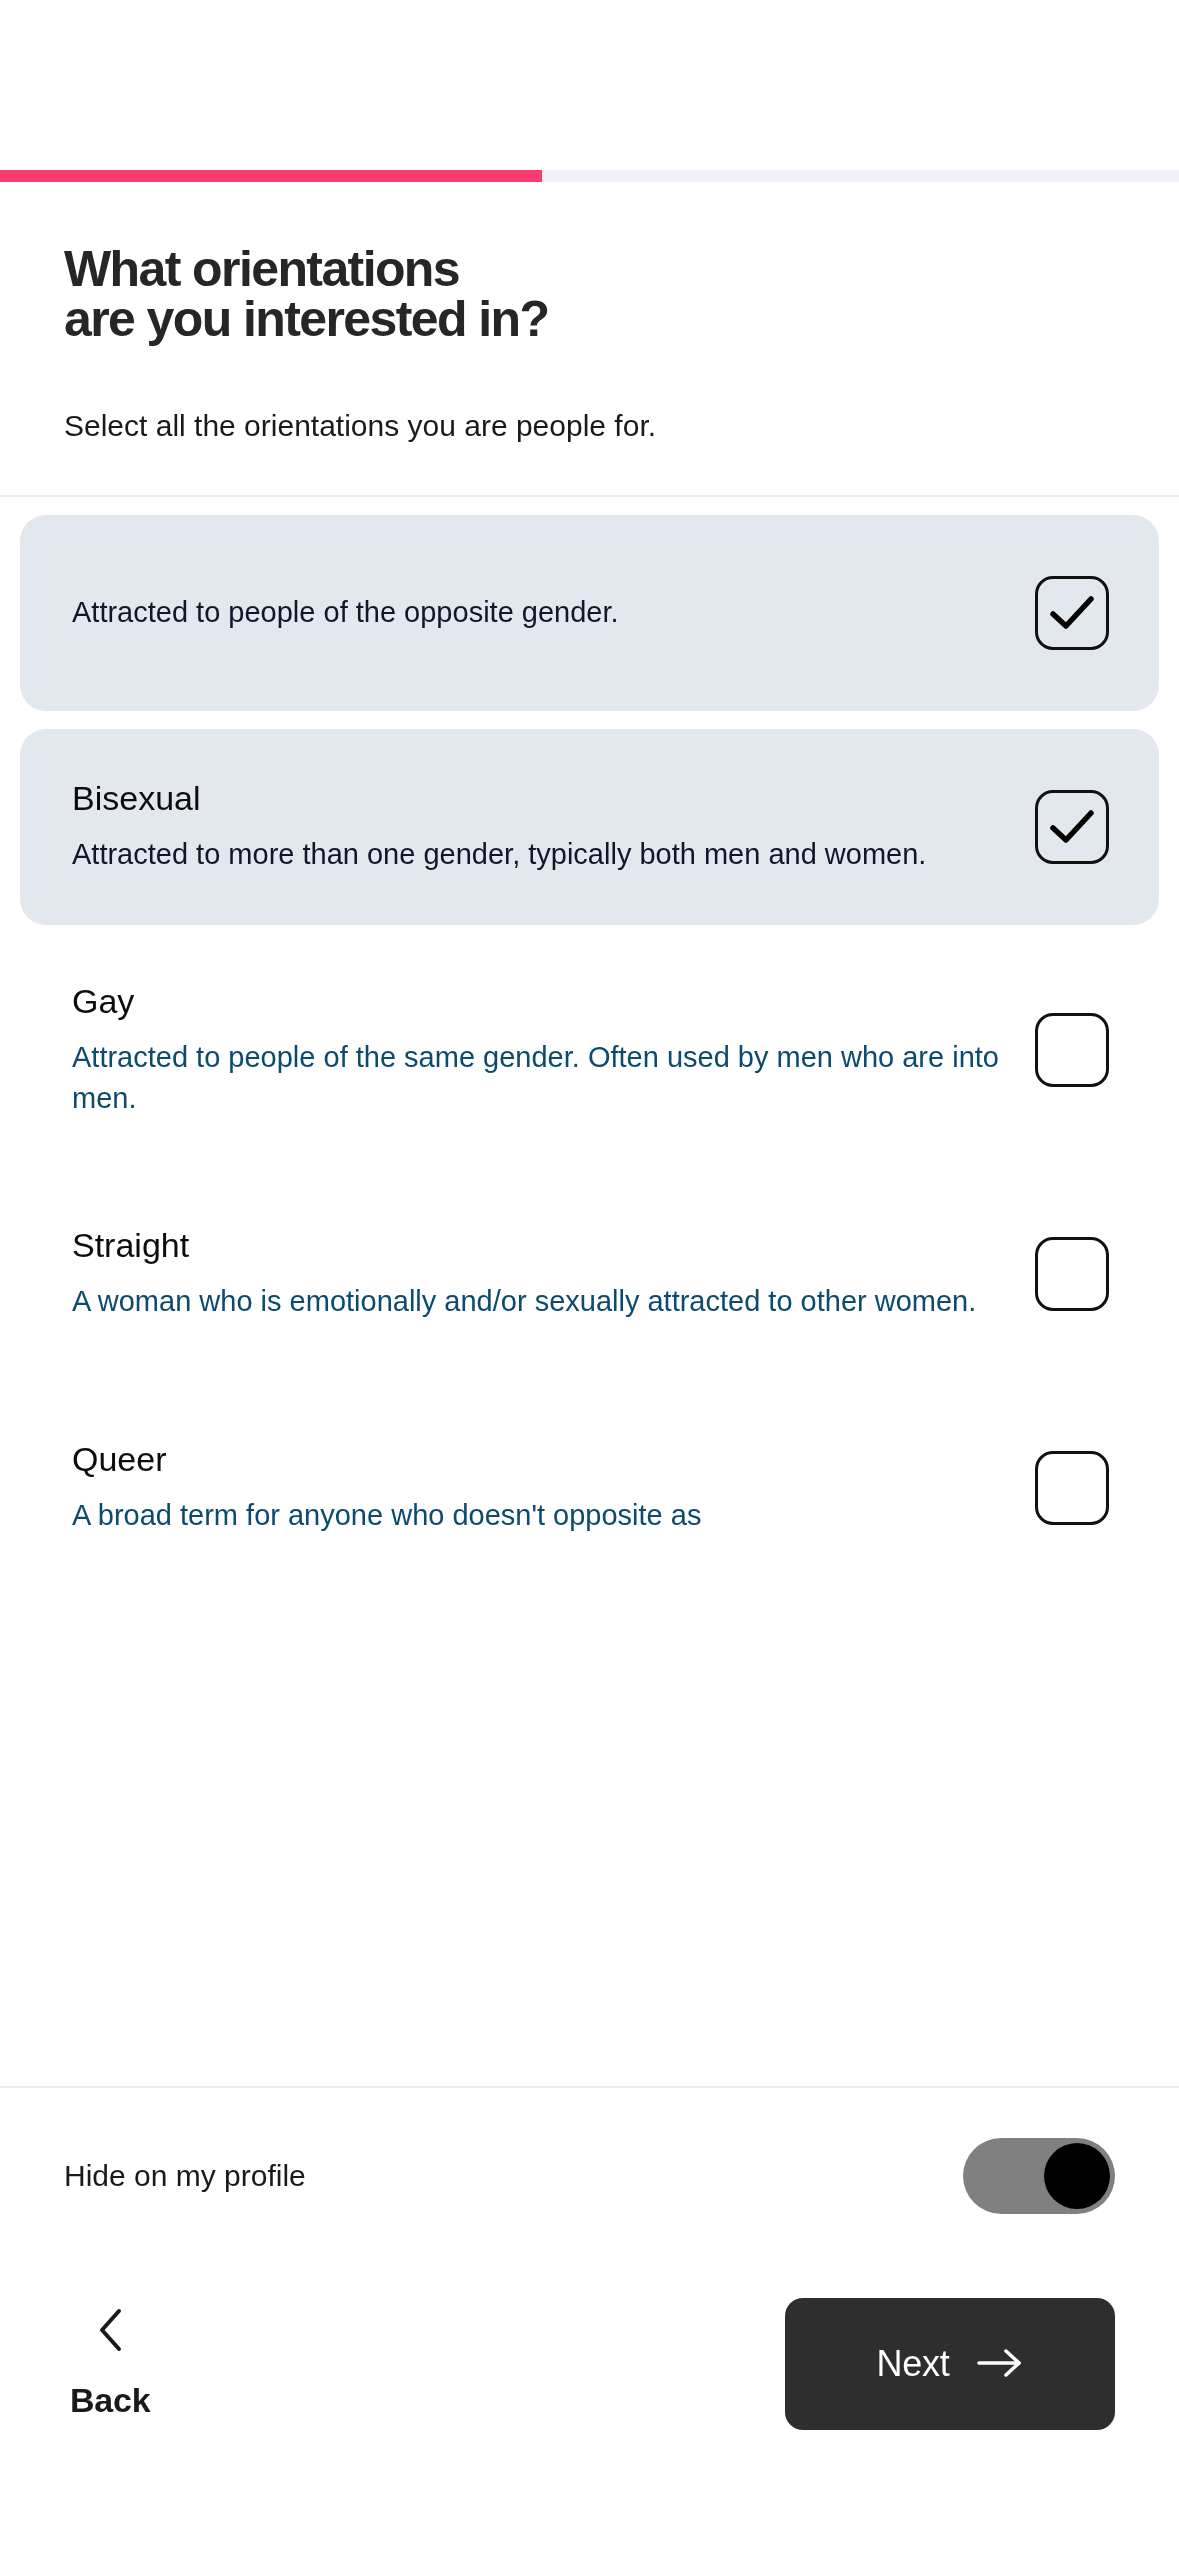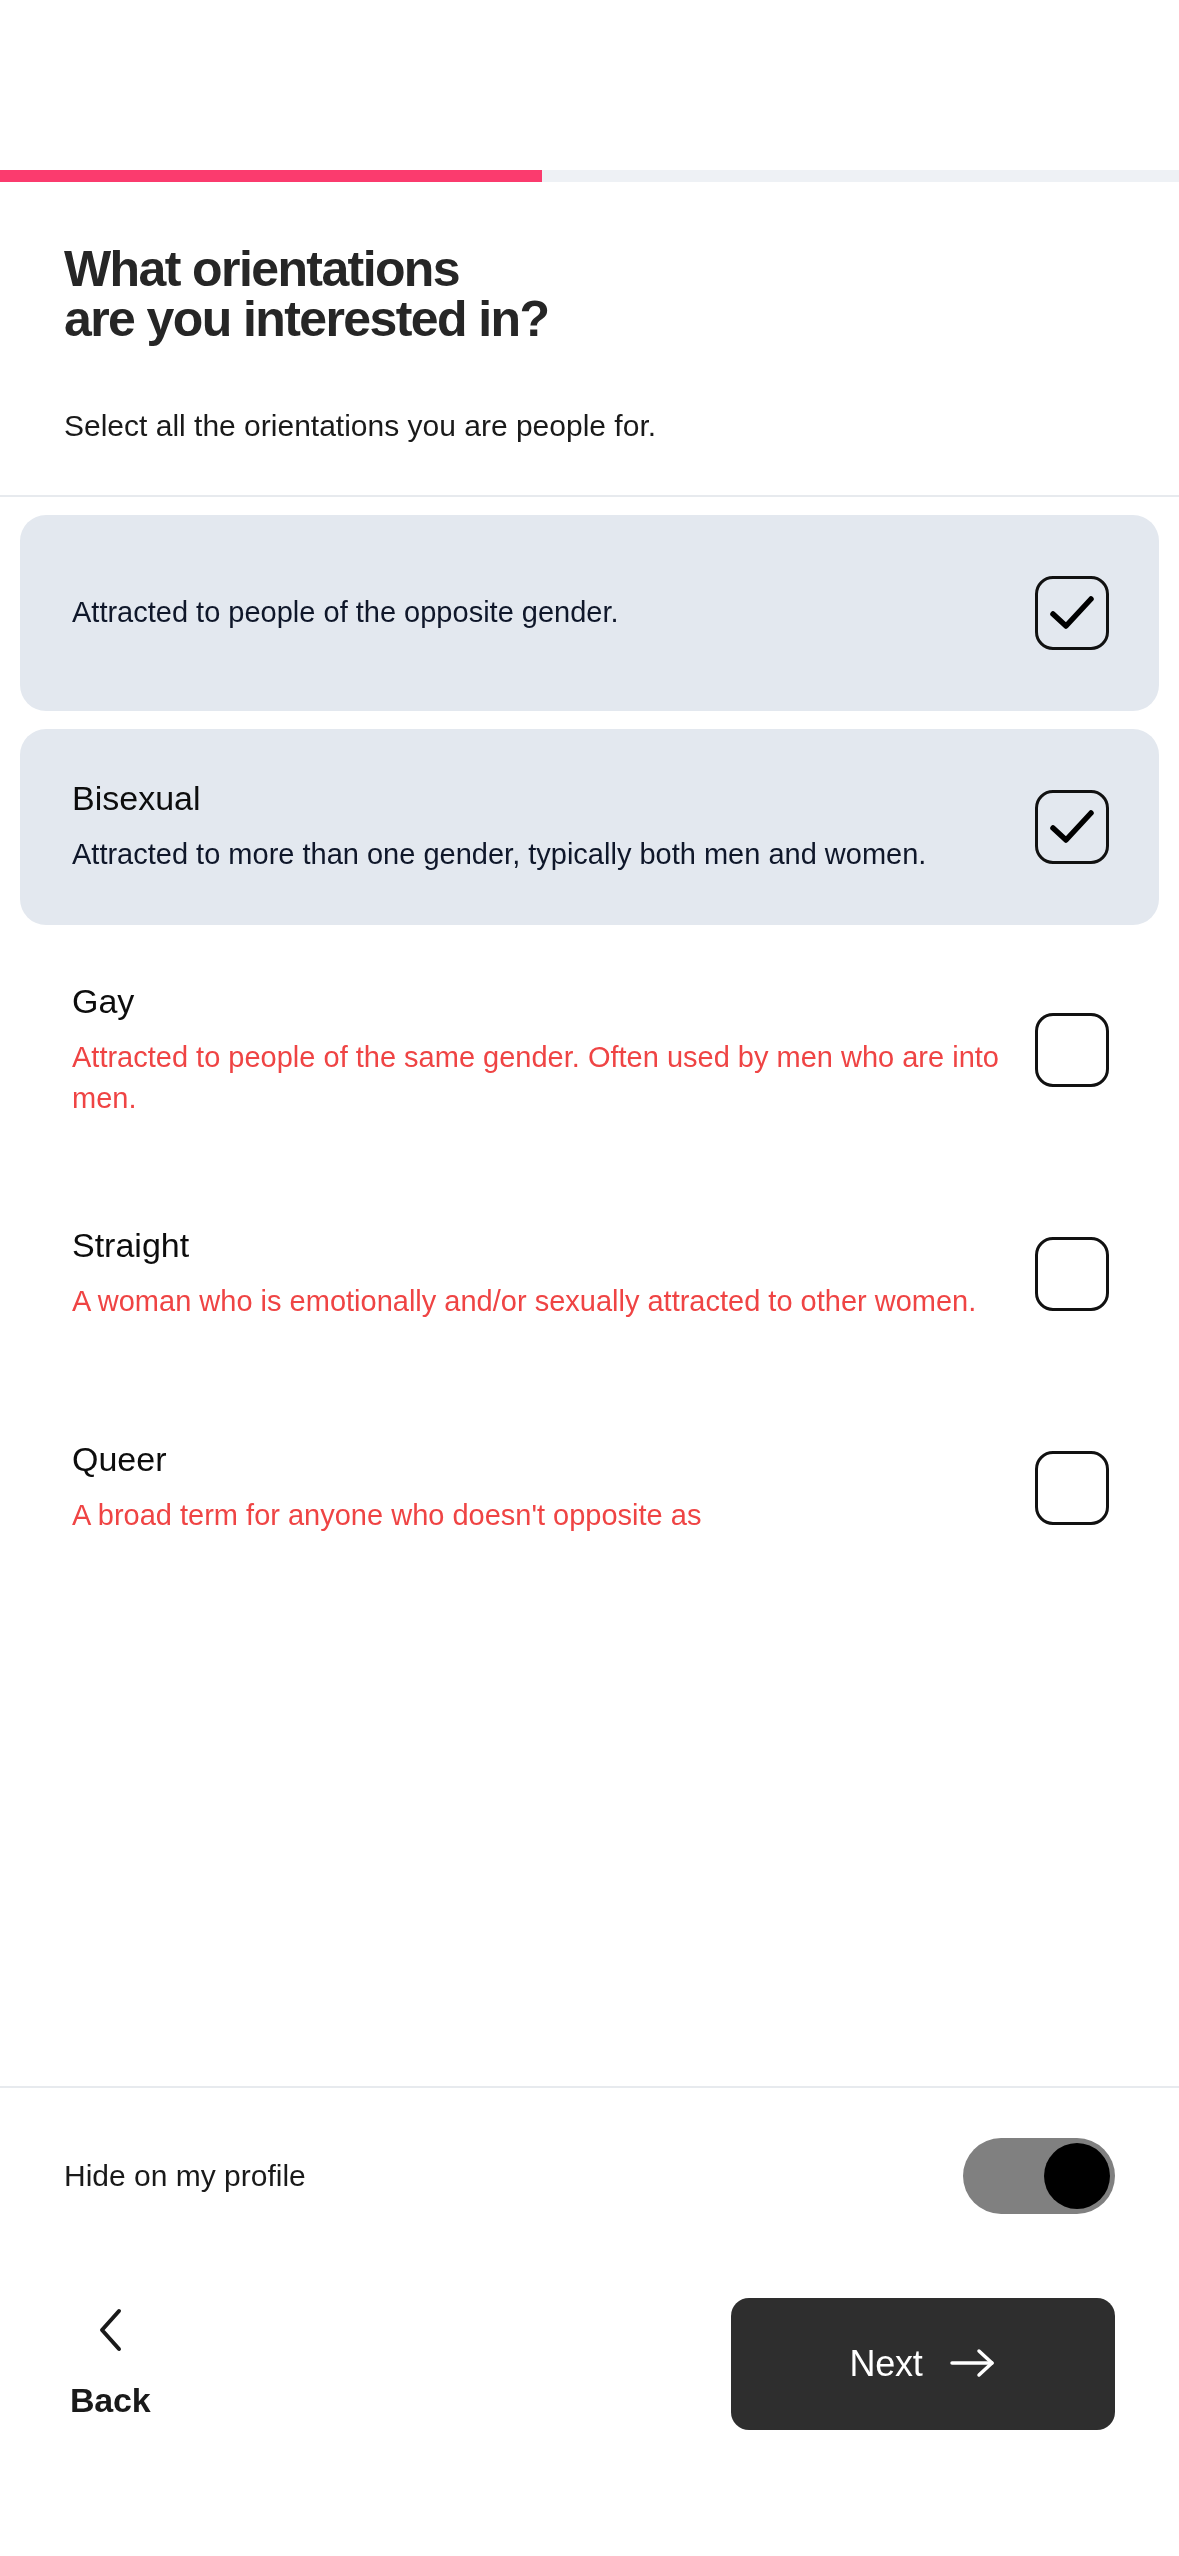--- a/index.html
+++ b/index.html
@@ -92,21 +92,21 @@
   .option-label {
     font-size: 34px;
     line-height: 1.2;
     color: #0d0d0d;
     font-weight: 400;
     margin-bottom: 16px;
   }
   .option-desc {
     font-size: 29px;
     line-height: 1.42;
-    color: #ef4444;
+    color: #0c4a6e;
     font-weight: 400;
   }
   .option-card.selected .option-desc {
     color: #0f172a;
   }
 
   
   .checkbox {
     flex: 0 0 auto;
     width: 74px;
@@ -180,21 +180,21 @@
     letter-spacing: -0.2px;
   }
   .next-btn {
     display: flex;
     align-items: center;
     justify-content: center;
     gap: 26px;
     background: #2e2e2e;
     border: none;
     border-radius: 18px;
-    width: 384px;
+    width: 330px;
     height: 132px;
     cursor: pointer;
   }
   .next-label {
     font-size: 36px;
     color: #ffffff;
     font-weight: 400;
     letter-spacing: -0.2px;
   }
   .bottom-spacer { height: 92px; }

